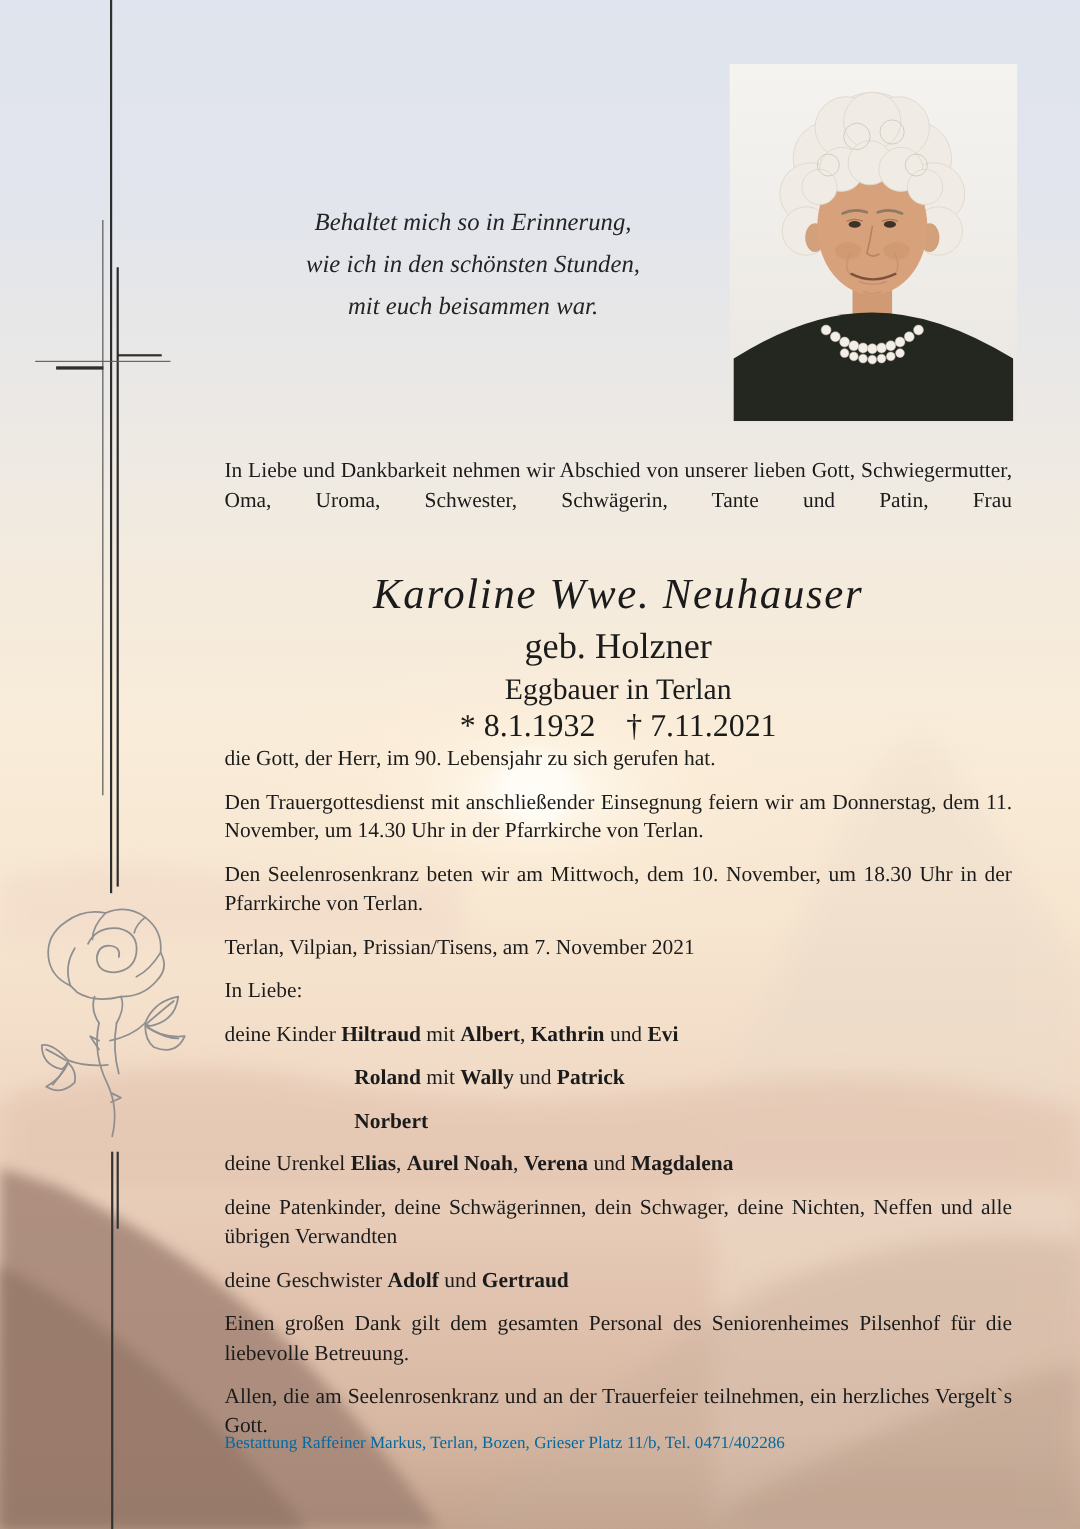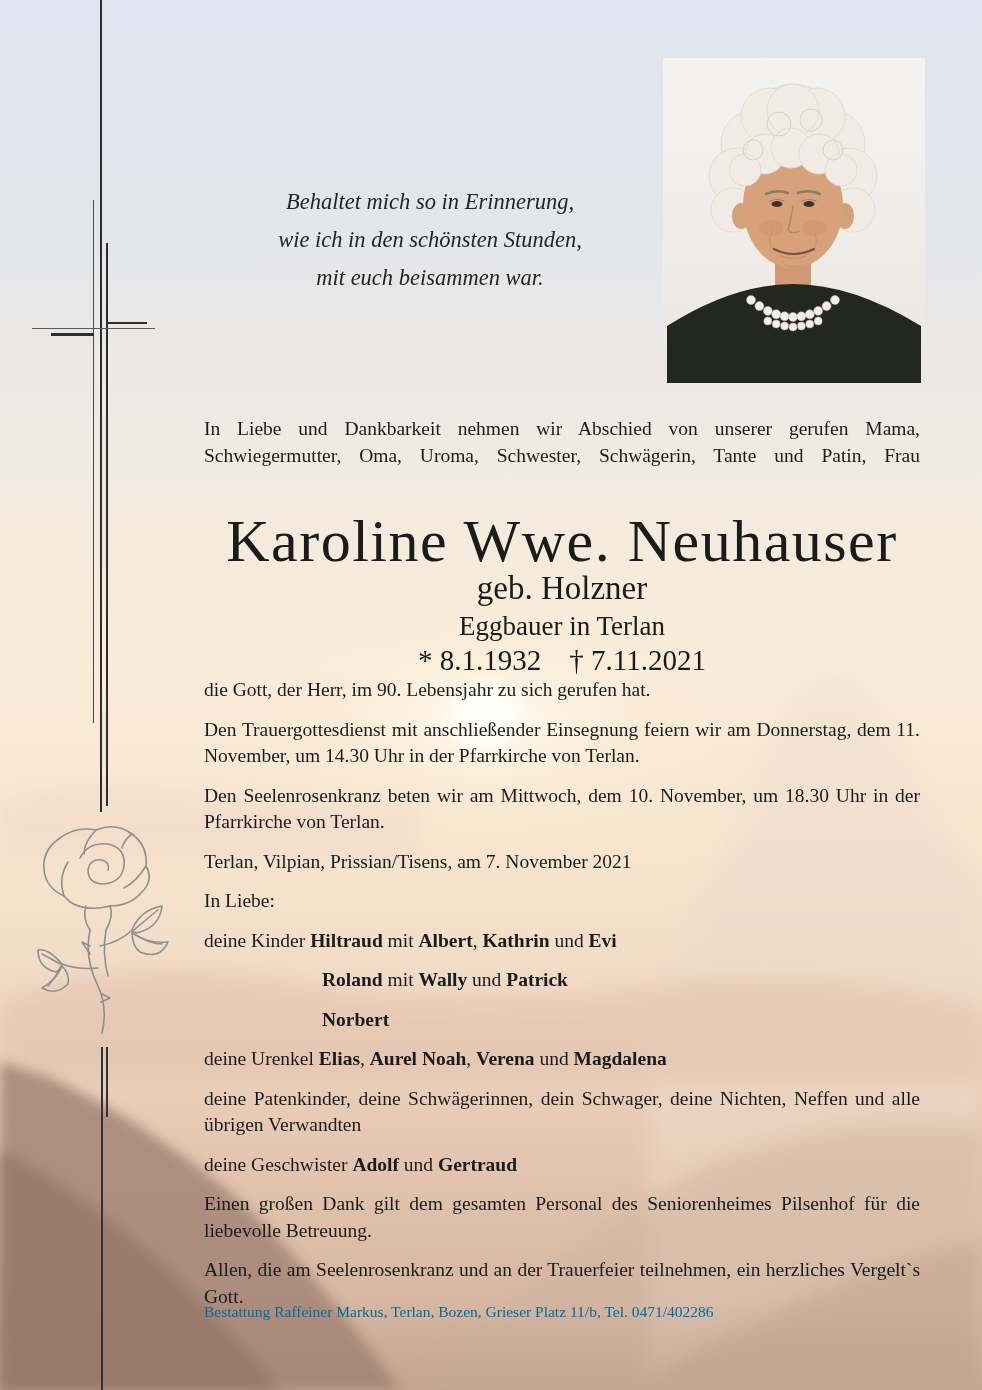--- a/index.html
+++ b/index.html
@@ -28,21 +28,21 @@
     position:absolute; left:170px; top:183px; width:520px;
     text-align:center; font-style:italic; font-size:22.5px; line-height:38px;
     color:#242424;
   }
 
   
   .content { position:absolute; left:204px; top:416px; width:716px; font-size:19.5px; }
   .content p { margin:0 0 13px 0; line-height:26.5px; text-align:justify; }
   .p-intro  { text-align:justify; text-align-last:justify; }
   .name-block { text-align:center; margin-top:46px; }
-  .name   { font-size:60px; line-height:52px; letter-spacing:1.5px; white-space:nowrap; }
+  .name   { font-size:39px; line-height:52px; letter-spacing:1.5px; white-space:nowrap;font-style:italic; }
   .maiden { font-size:33px; line-height:42px; }
   .farm   { font-size:27px; line-height:35px; }
   .dates  { font-size:29px; line-height:33px; }
   .dates .birth { margin-right:28px; }
   .p-called { margin-top:62px; text-align:left; }
   .p-rosary { margin-bottom:8px; }
   .p-place  { margin-bottom:8px; text-align:left; }
   .p-inlove { margin-bottom:0; text-align:left; }
   .fam { margin-bottom:0; line-height:26px; text-align:left; }
   .fam b { font-weight:bold; }
@@ -226,21 +226,21 @@
     </svg>
   </div>
 
   <div class="quote">
     <div>Behaltet mich so in Erinnerung,</div>
     <div>wie ich in den schönsten Stunden,</div>
     <div>mit euch beisammen war.</div>
   </div>
 
   <div class="content">
-    <p class="p-intro">In Liebe und Dankbarkeit nehmen wir Abschied von unserer gerufen Mama, Schwiegermutter, Oma, Uroma, Schwester, Schwägerin, Tante und Patin, Frau</p>
+    <p class="p-intro">In Liebe und Dankbarkeit nehmen wir Abschied von unserer lieben Gott, Schwiegermutter, Oma, Uroma, Schwester, Schwägerin, Tante und Patin, Frau</p>
 
     <div class="name-block">
       <div class="name">Karoline Wwe. Neuhauser</div>
       <div class="maiden">geb. Holzner</div>
       <div class="farm">Eggbauer in Terlan</div>
       <div class="dates">
         <span class="birth">* 8.1.1932</span><span class="death">† 7.11.2021</span>
       </div>
     </div>
 

